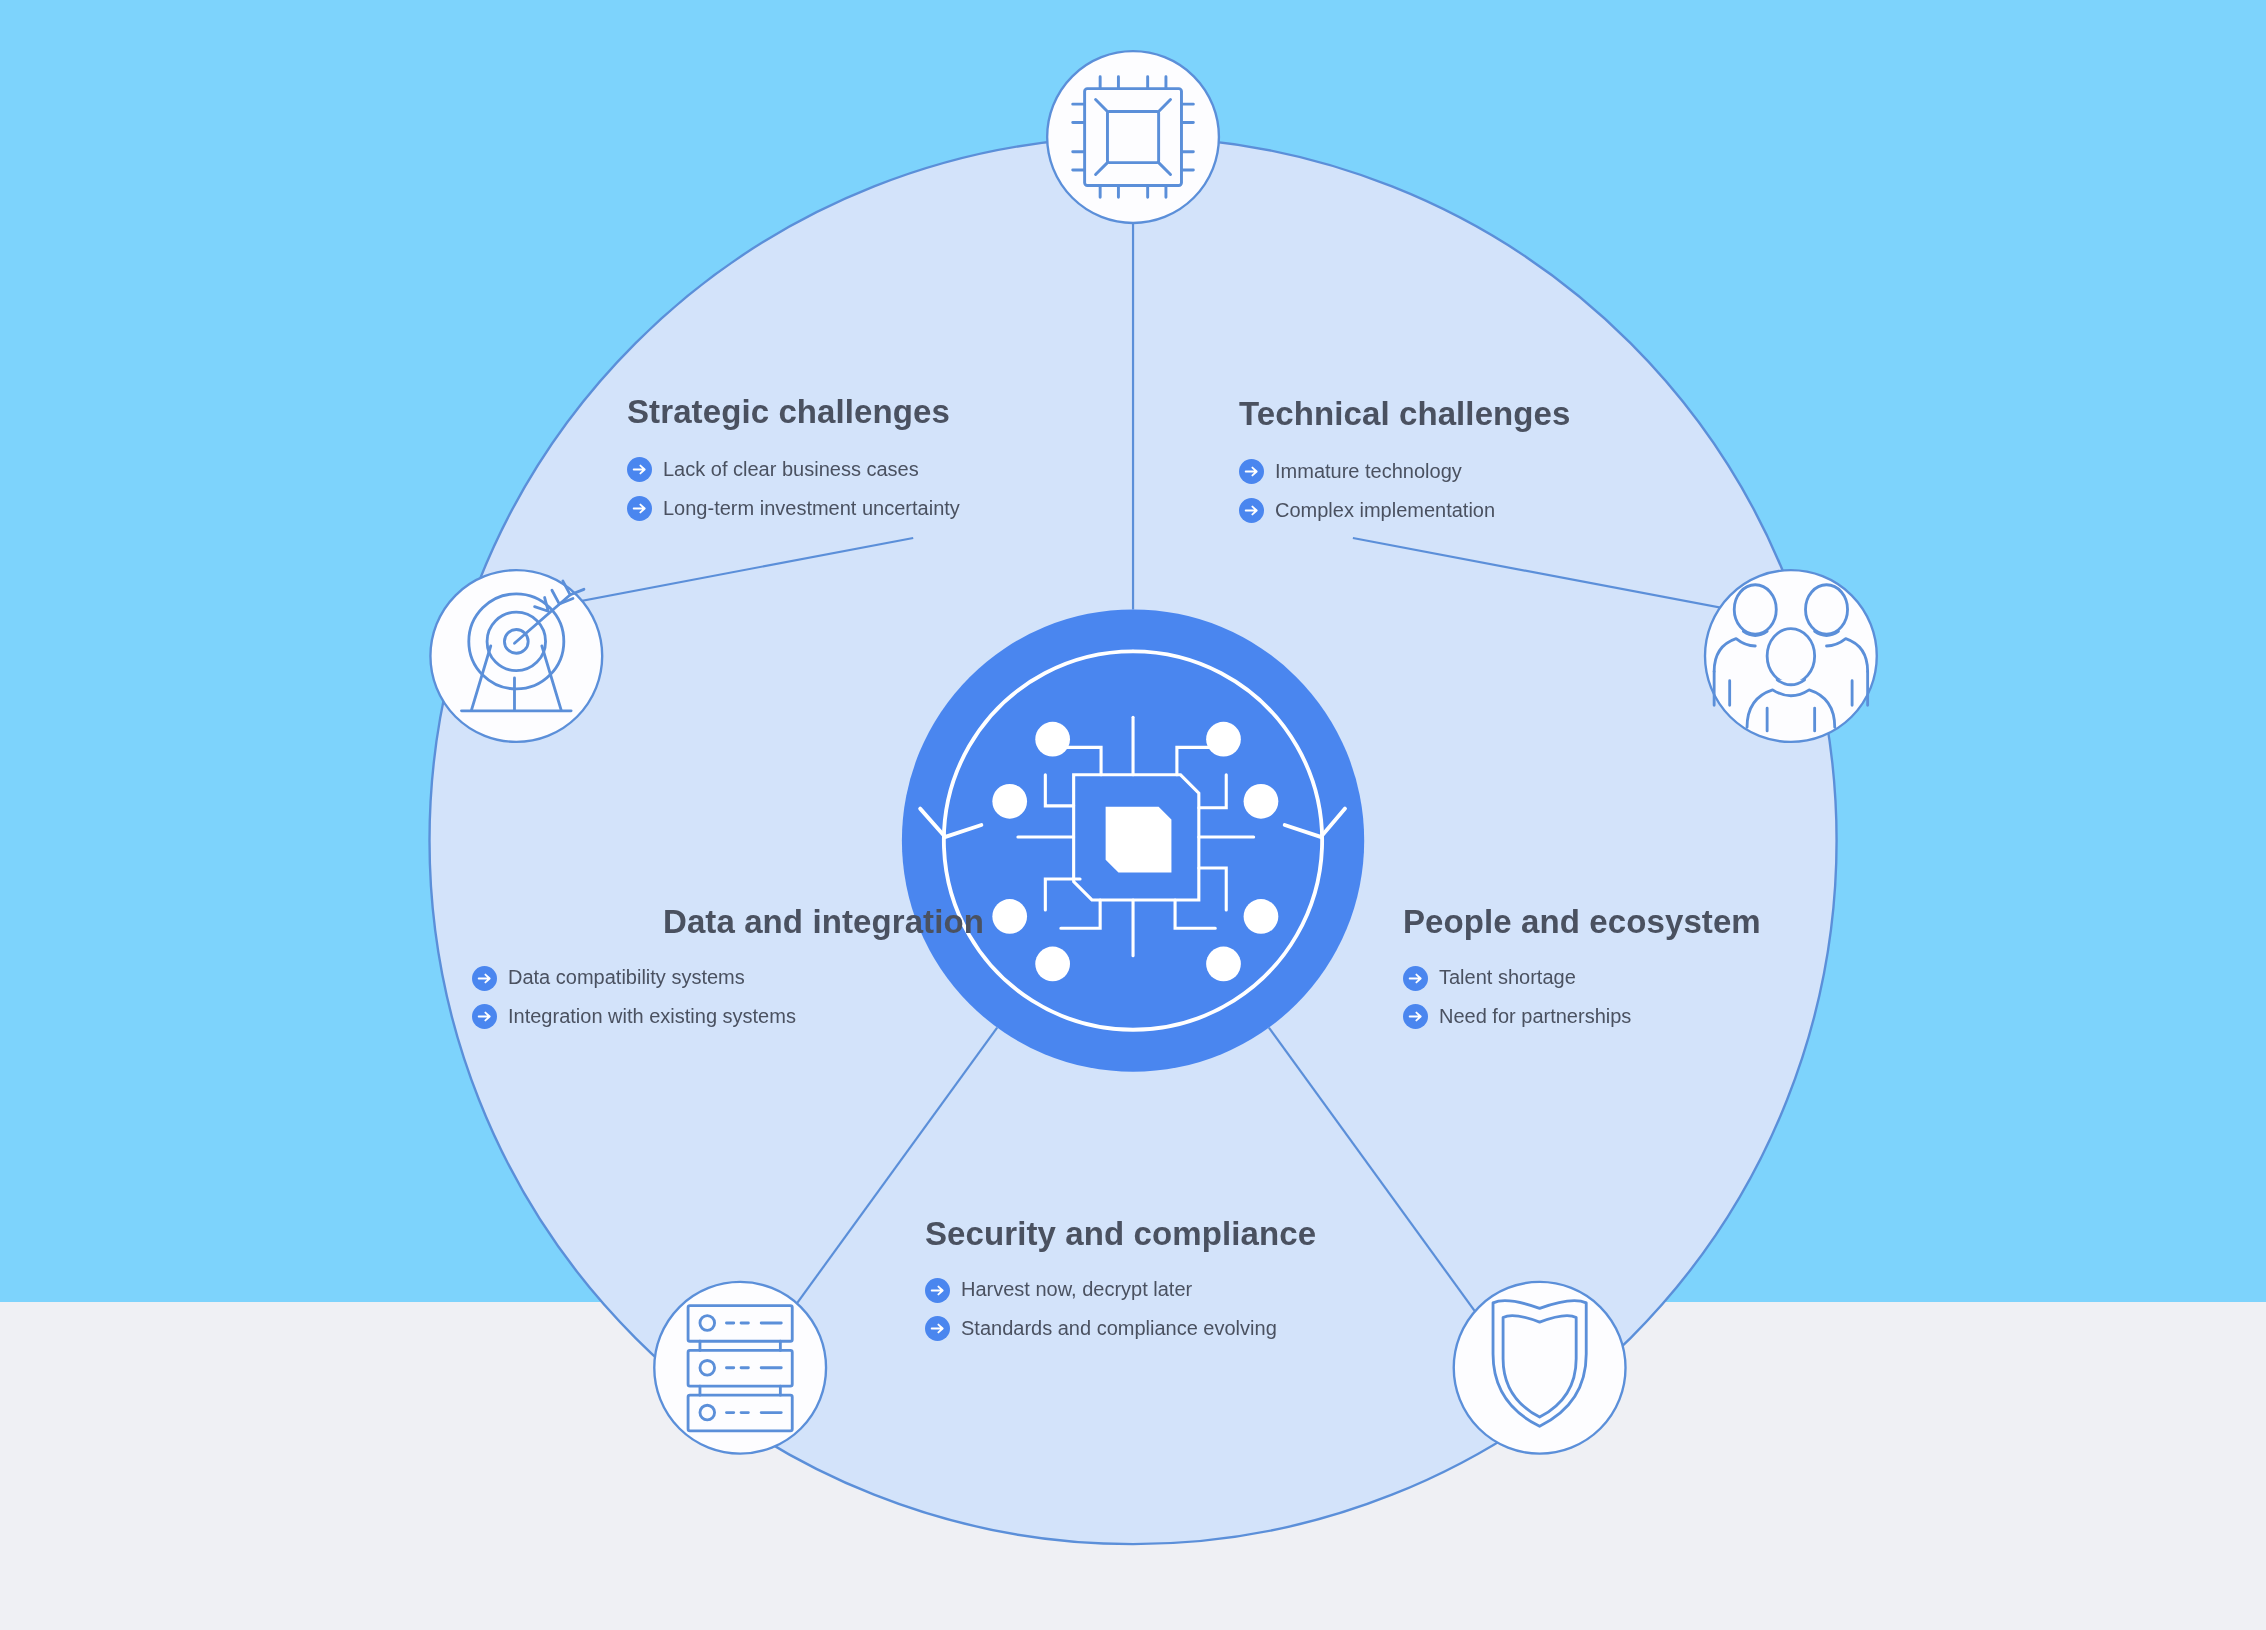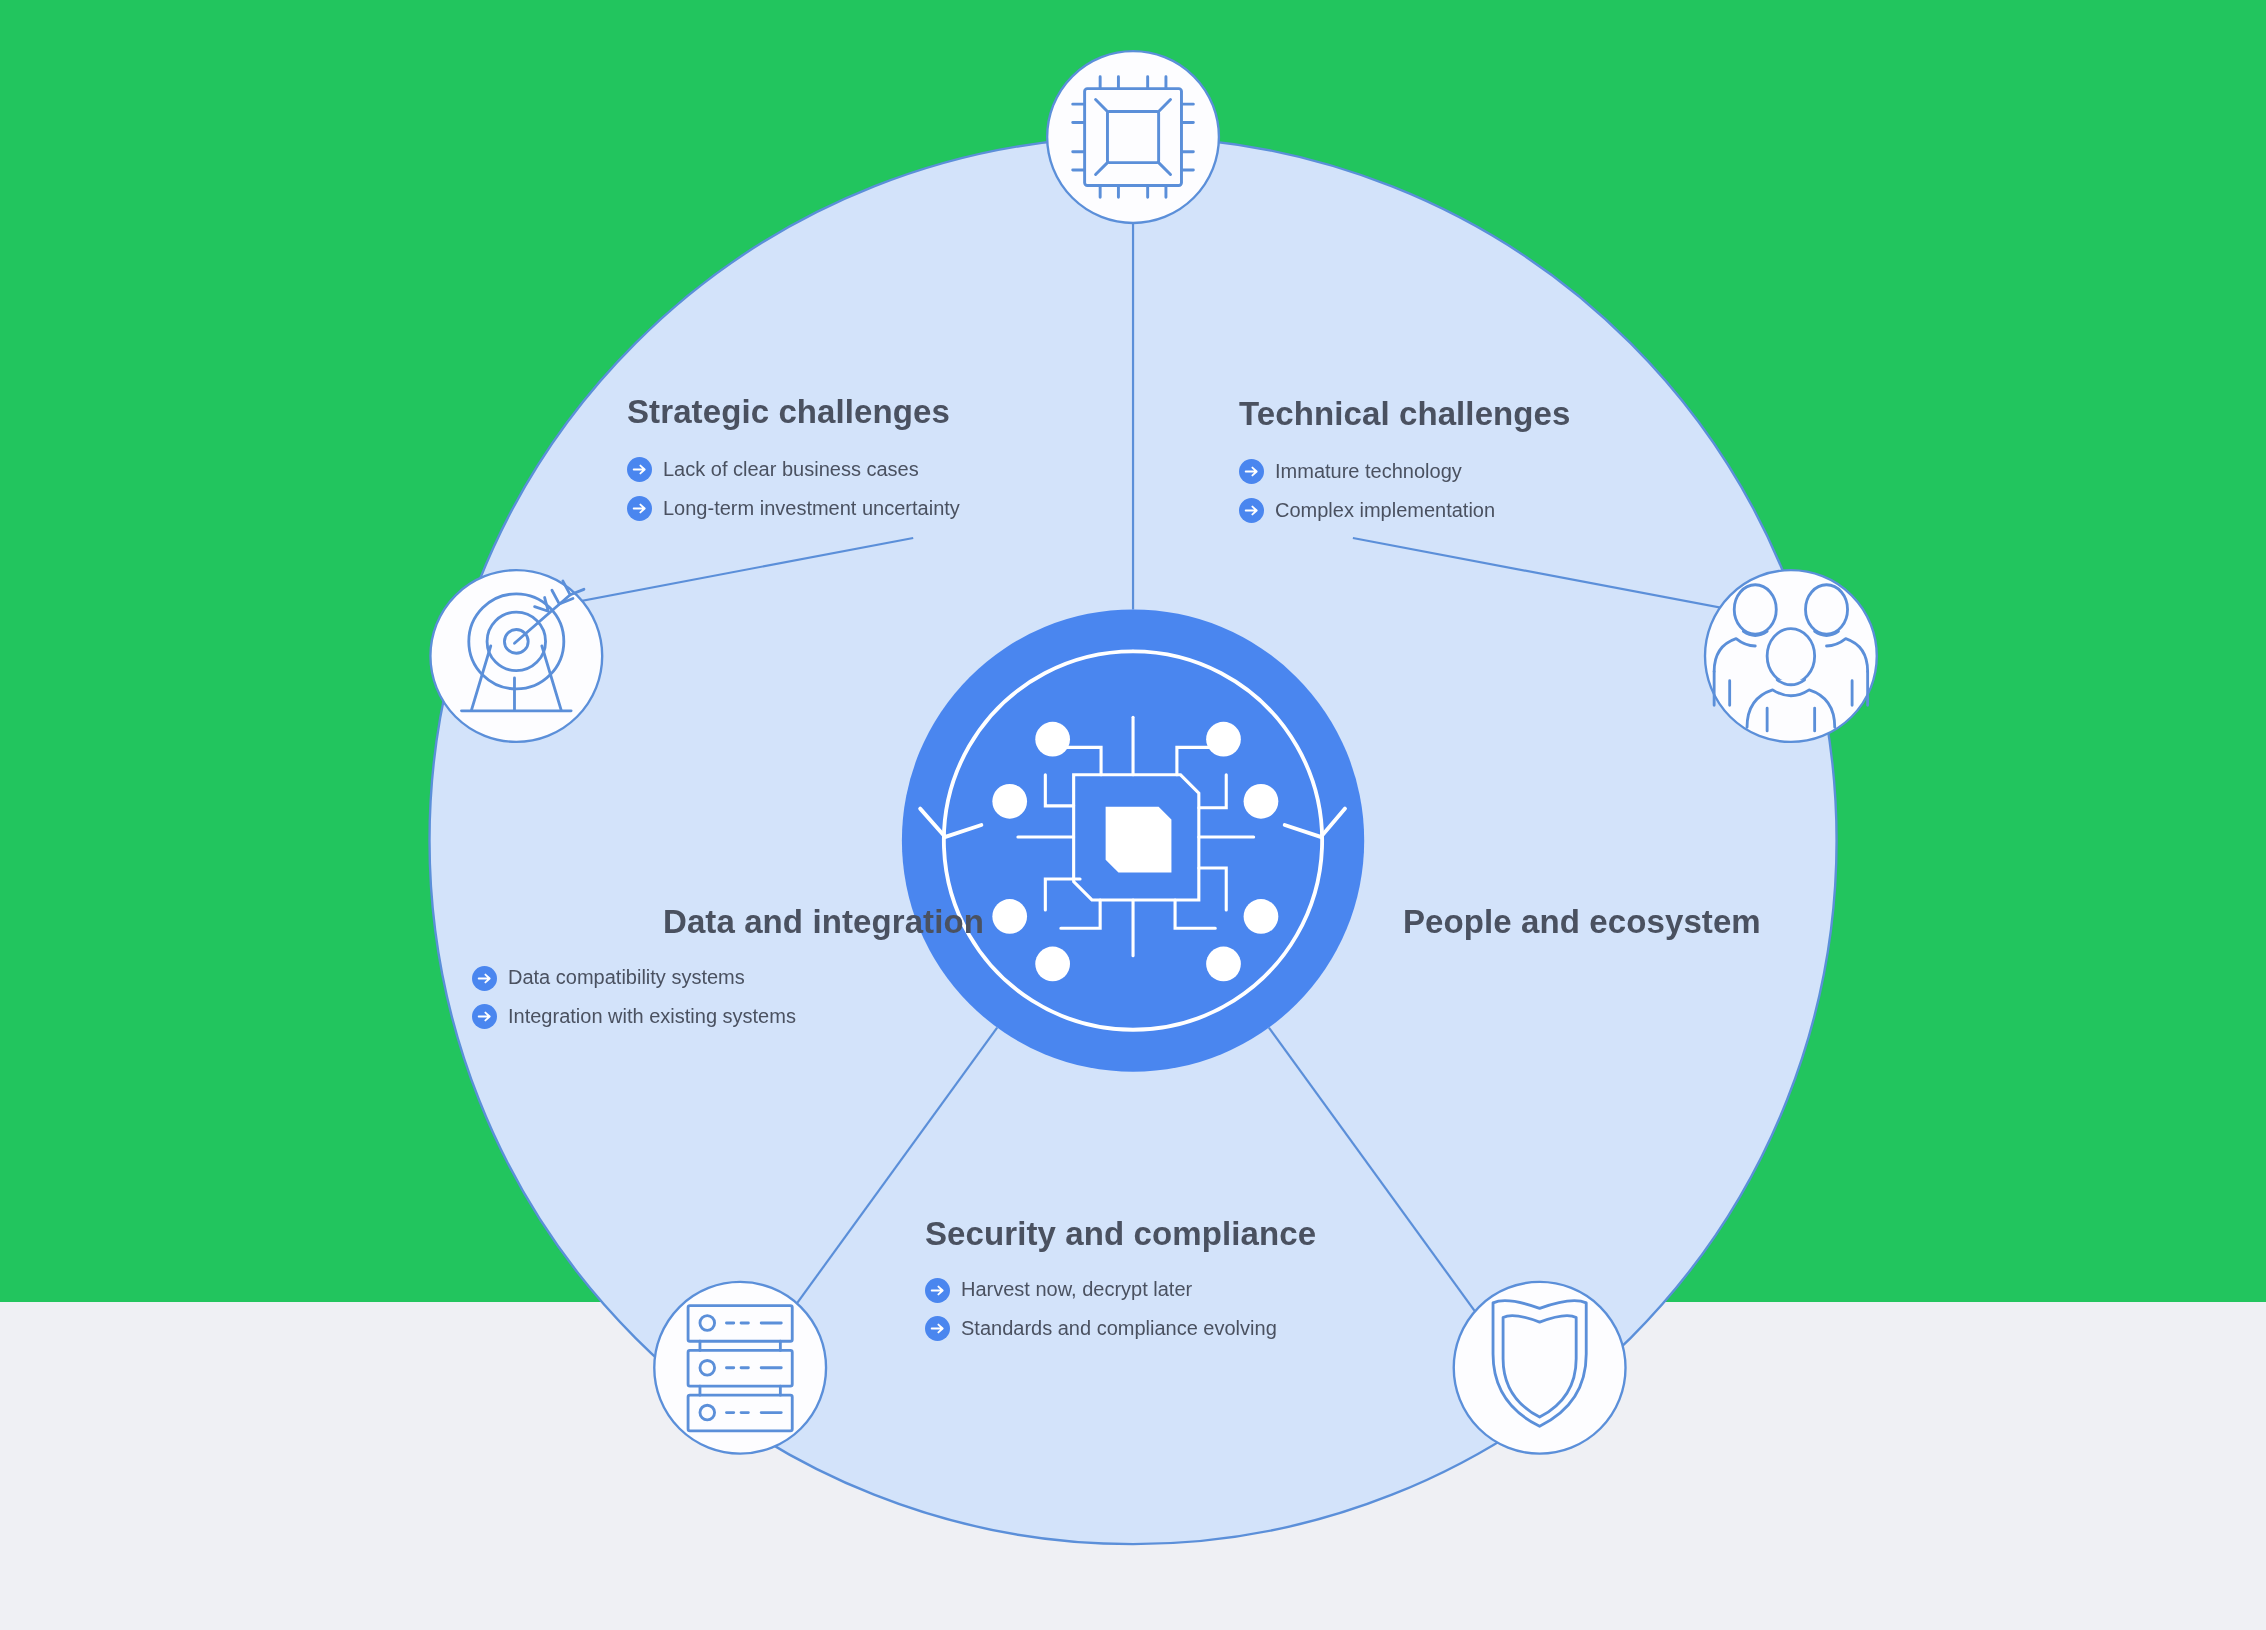--- a/index.html
+++ b/index.html
@@ -12,21 +12,21 @@
     height: 1630px;
     font-family: "Liberation Sans", sans-serif;
     overflow: hidden;
     position: relative;
   }
   #stage {
     position: absolute;
     left: 0; top: 0;
     width: 2267px;
     height: 1302px;
-    background: #22c55e;
+    background: #7dd3fc;
   }
   svg.diagram {
     position: absolute;
     left: 0; top: 0;
     width: 2267px;
     height: 1630px;
     display: block;
   }
   
   .block {
@@ -288,20 +288,34 @@
         <svg class="bullet-ico" viewBox="0 0 28 28">
             <use href="#sym-bullet"></use>
           </svg>
         <span class="li-text">Integration with existing systems</span>
       </li>
     </ul>
   </div>
 
   <div class="block" id="blk-people">
     <div class="heading">People and ecosystem</div>
+    <ul>
+      <li>
+        <svg class="bullet-ico" viewBox="0 0 28 28">
+            <use href="#sym-bullet"></use>
+          </svg>
+        <span class="li-text">Talent shortage</span>
+      </li>
+      <li>
+        <svg class="bullet-ico" viewBox="0 0 28 28">
+            <use href="#sym-bullet"></use>
+          </svg>
+        <span class="li-text">Need for partnerships</span>
+      </li>
+    </ul>
   </div>
 
   <div class="block" id="blk-security">
     <div class="heading">Security and compliance</div>
     <ul>
       <li>
         <svg class="bullet-ico" viewBox="0 0 28 28">
             <use href="#sym-bullet"></use>
           </svg>
         <span class="li-text">Harvest now, decrypt later</span>

